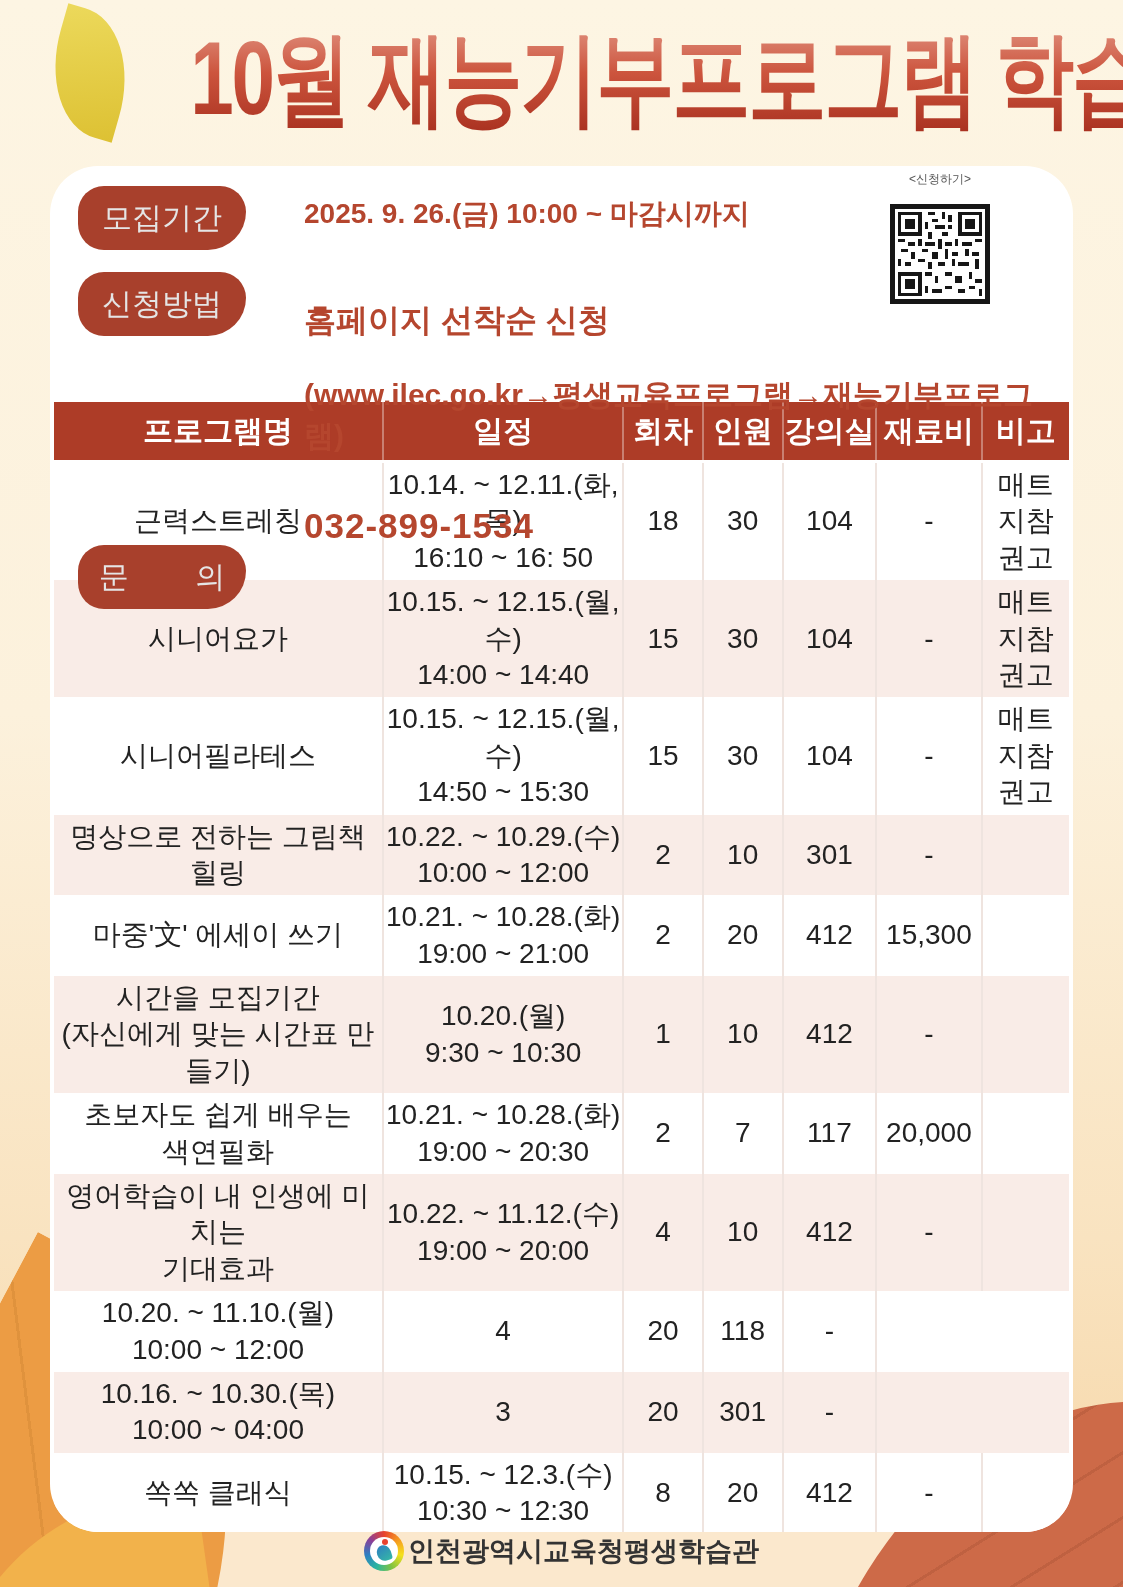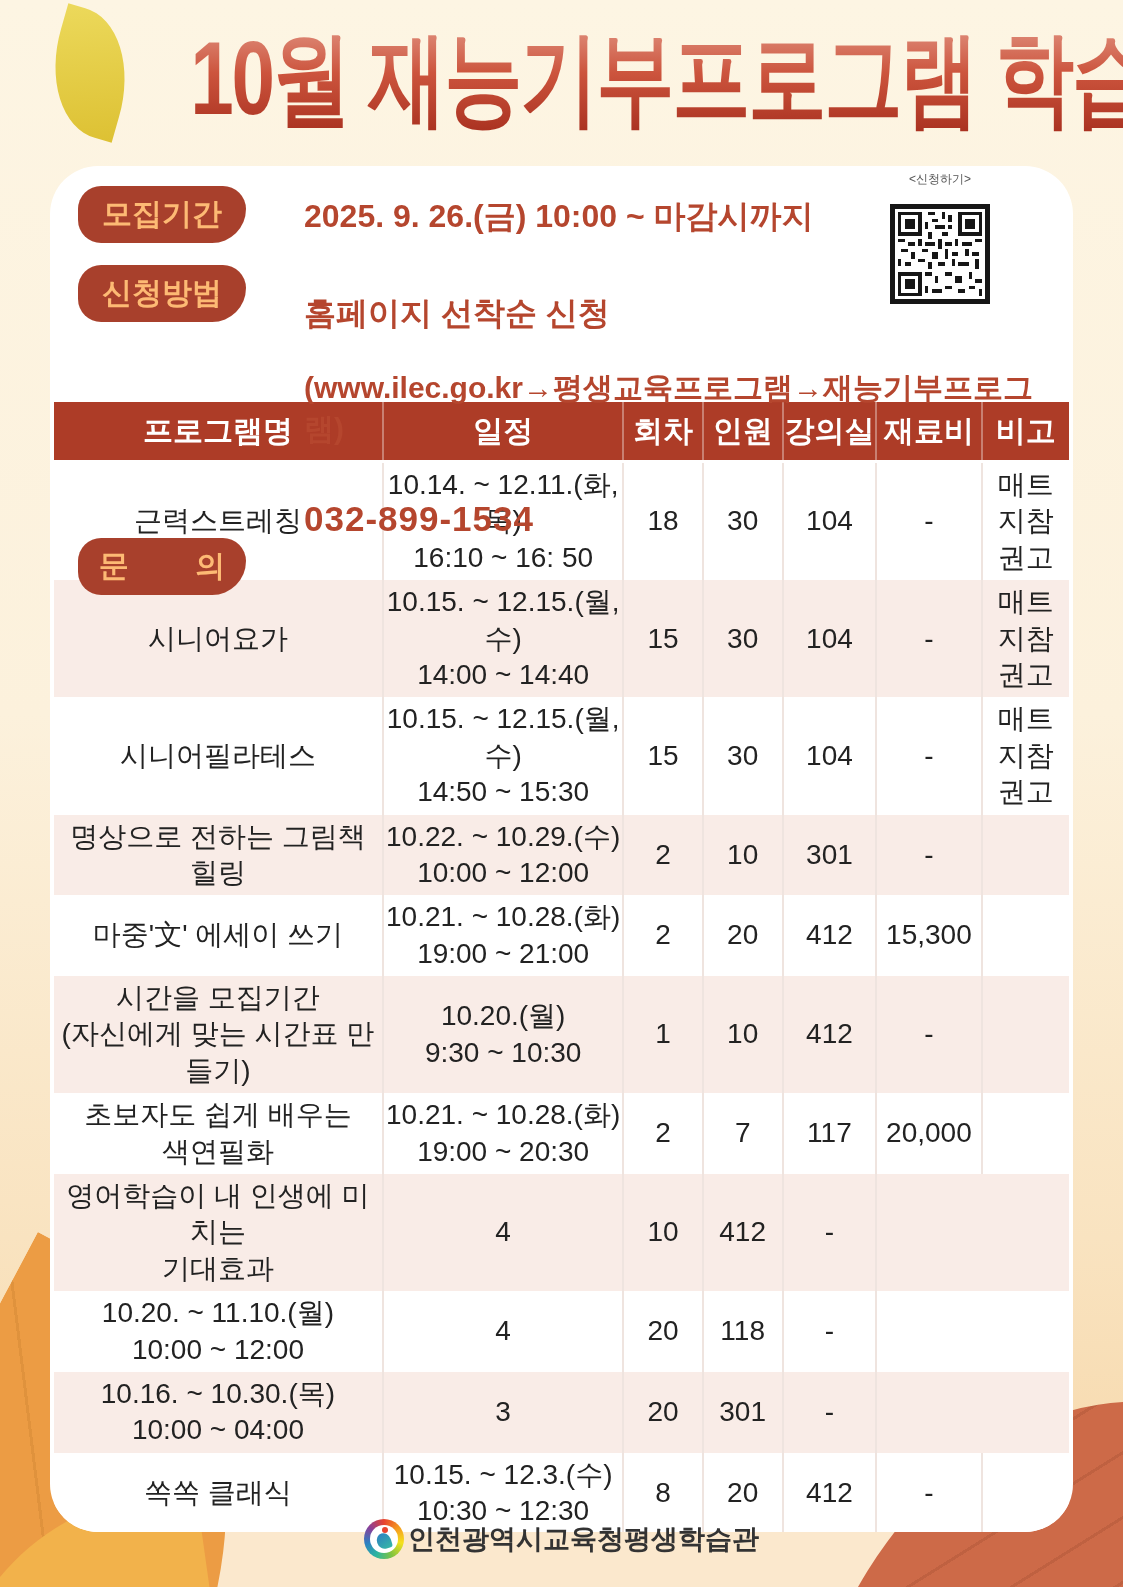--- a/index.html
+++ b/index.html
@@ -47,29 +47,29 @@
   
   .card{
     position:absolute; left:50px; top:166px; width:1023px; height:1366px;
     background:#ffffff; border-radius:48px; z-index:2; overflow:hidden;
   }
 
   
   .info{ position:relative; height:236px; padding:20px 28px 0 28px; }
   .info-row{ display:flex; align-items:flex-start; margin-bottom:22px; }
   .badge{
-    flex:none; width:168px; height:57px;
+    flex:none; width:168px; height:64px;
     display:flex; align-items:center; justify-content:center;
-    background:#a8402c; color:#fdba74;
-    font-size:30px; font-weight:bold;
+    background:#a8402c; color:#e5e5e5;
+    font-size:30px; font-weight:normal;
     border-radius:30px 30px 44px 30px;
   }
   .badge.wide-space{ word-spacing:58px;margin-top:48px; }
   .info-value{ margin-left:58px; padding-top:9px; color:#b5462e; font-weight:bold; white-space:pre-line; }
-  .v-date{ font-size:32px; }
+  .v-date{ font-size:28px; }
   .v-apply1{ font-size:32px; margin-bottom:14px; }
   .v-apply2{ font-size:30px; }
   .v-phone{ font-size:35px; letter-spacing:1px; }
 
   .qr-block{ position:absolute; top:5px; right:78px; width:110px; text-align:center; z-index:4; }
   .qr-label{ font-size:12px; color:#555; margin-bottom:16px; }
   .qr-box{ width:100px; height:100px; margin:0 auto; background:#fff; border:5px solid #161616; padding:3px; }
   .qr-box svg{ width:100%; height:100%; display:block; }
 
   
@@ -92,21 +92,21 @@
   .t-row .cell:last-child{ border-right:none; }
   .cell-schedule{ font-size:27px; }
   .cell-note{ font-size:27px; }
 
   
   .footer-strip{
     position:absolute; left:0; bottom:0; width:100%; height:55px;
     background:#fbe8cd; z-index:0;
     display:flex; align-items:center; justify-content:center;
   }
-  .footer-logo{ position:absolute; left:0; bottom:16px; width:100%; height:64px; z-index:2;
+  .footer-logo{ position:absolute; left:0; bottom:4px; width:100%; height:64px; z-index:2;
     display:flex; align-items:center; justify-content:center; gap:4px; }
   .logo-ring{
     width:40px; height:40px; border-radius:50%;
     background:conic-gradient(#e8432f,#f59a20,#f5e11c,#7fc341,#2bb5a0,#2e7fc2,#8a3f98,#e8432f);
     display:flex; align-items:center; justify-content:center;
   }
   .logo-inner{ width:28px; height:28px; border-radius:50%; background:#fff; position:relative; }
   .logo-swirl{ position:absolute; left:7px; top:8px; width:14px; height:16px;
     background:linear-gradient(160deg,#2e7fc2,#35b8a5); border-radius:65% 70% 25% 70%;
     transform:rotate(-18deg); }
@@ -299,20 +299,22 @@
     <div class="cell">2</div>
     <div class="cell">7</div>
     <div class="cell">117</div>
     <div class="cell">20,000</div>
     <div class="cell cell-note"></div>
   </div>
 
   <div class="t-grid t-row alt">
     <div class="cell cell-name">영어학습이 내 인생에 미치는
 기대효과</div>
+    <div class="cell cell-schedule">10.22. ~ 11.12.(수)
+19:00 ~ 20:00</div>
     <div class="cell">4</div>
     <div class="cell">10</div>
     <div class="cell">412</div>
     <div class="cell">-</div>
     <div class="cell cell-note"></div>
   </div>
 
   <div class="t-grid t-row">
     <div class="cell cell-schedule">10.20. ~ 11.10.(월)
 10:00 ~ 12:00</div>

